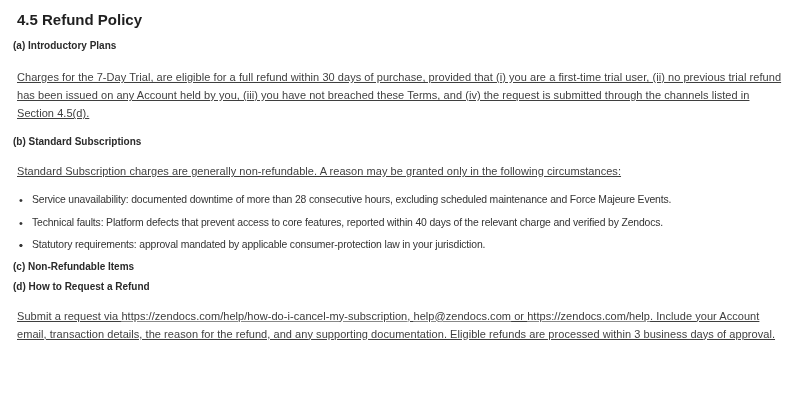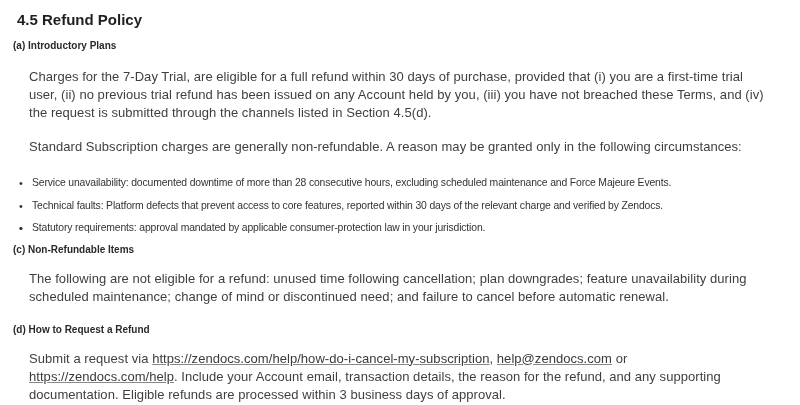--- a/index.html
+++ b/index.html
@@ -11,22 +11,23 @@
   .doc { padding: 4px 13px 0 13px; }
   h1 {
     font-size: 15px; font-weight: 600; color: #1f1f1f;
     margin: 4px; line-height: 20px; padding-top: 2px;
   }
   h2 {
     font-size: 10px; font-weight: 700; color: #2a2a2a;
     margin: 0; line-height: 16px;
   }
   p {
-    font-size: 13px; line-height: 18px; margin: 16px; color: #3f3f3f;
+    font-size: 11px; line-height: 18px; margin: 4px; color: #3f3f3f;
     letter-spacing: 0.05px;
+    text-decoration: underline;
   }
   .h-a { margin-top: 8px; }
   .p-a { margin-top: 14px; }
   .h-b { margin-top: 12px; }
   .p-b { margin-top: 12px; }
   ul {
     margin: 9px 0 0 0; padding: 0 0 0 19px; list-style: none;
   }
   li {
     font-size: 10.4px; line-height: 22.5px; color: #333;
@@ -43,37 +44,37 @@
 </style>
 </head>
 <body>
 
 <div class="doc">
   <h1>4.5 Refund Policy</h1>
 
   <h2 class="h-a">(a) Introductory Plans</h2>
   <p class="p-a">Charges for the 7-Day Trial, are eligible for a full refund within 30 days of purchase, provided that (i) you are a first-time trial user, (ii) no previous trial refund has been issued on any Account held by you, (iii) you have not breached these Terms, and (iv) the request is submitted through the channels listed in Section 4.5(d).</p>
 
+  <h2 class="h-b">(b) Standard Subscriptions</h2>
   <p class="p-b">Standard Subscription charges are generally non-refundable. A reason may be granted only in the following circumstances:</p>
   <ul>
     <li>
       <span class="bullet">•</span>
       <span>Service unavailability: documented downtime of more than 28 consecutive hours, excluding scheduled maintenance and Force Majeure Events.</span>
     </li>
     <li>
       <span class="bullet">•</span>
-      <span>Technical faults: Platform defects that prevent access to core features, reported within 30 days of the relevant charge and verified by Zendocs.</span>
+      <span>Technical faults: Platform defects that prevent access to core features, reported within 40 days of the relevant charge and verified by Zendocs.</span>
     </li>
     <li>
       <span class="bullet">•</span>
     </li>
     <li>
       <span class="bullet">•</span>
       <span>Statutory requirements: approval mandated by applicable consumer-protection law in your jurisdiction.</span>
     </li>
   </ul>
 
   <h2 class="h-c">(c) Non-Refundable Items</h2>
-  <p class="p-c">The following are not eligible for a refund: unused time following cancellation; plan downgrades; feature unavailability during scheduled maintenance; change of mind or discontinued need; and failure to cancel before automatic renewal.</p>
 
   <h2 class="h-d">(d) How to Request a Refund</h2>
   <p class="p-d"><span>Submit a request via </span><a class="link">https://zendocs.com/help/how-do-i-cancel-my-subscription</a><span>, </span><a class="link">help@zendocs.com</a><span> or </span><a class="link">https://zendocs.com/help</a><span>. Include your Account email, transaction details, the reason for the refund, and any supporting documentation. Eligible refunds are processed within 3 business days of approval.</span></p>
 </div>
 
 </body></html>

